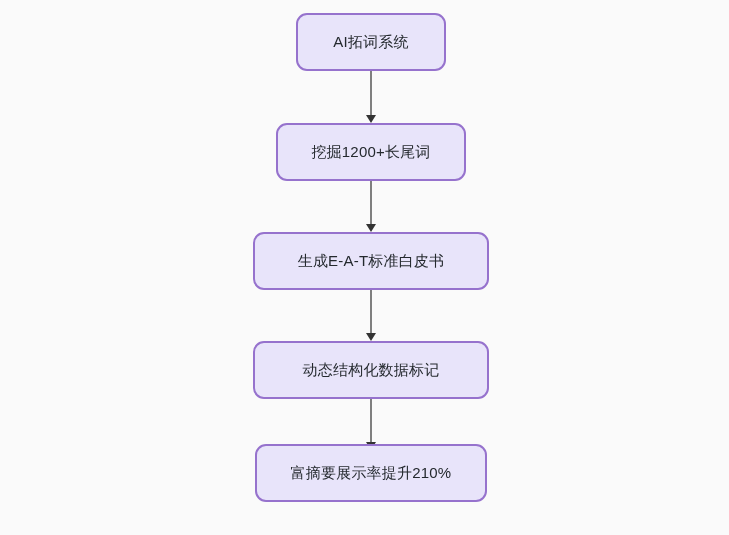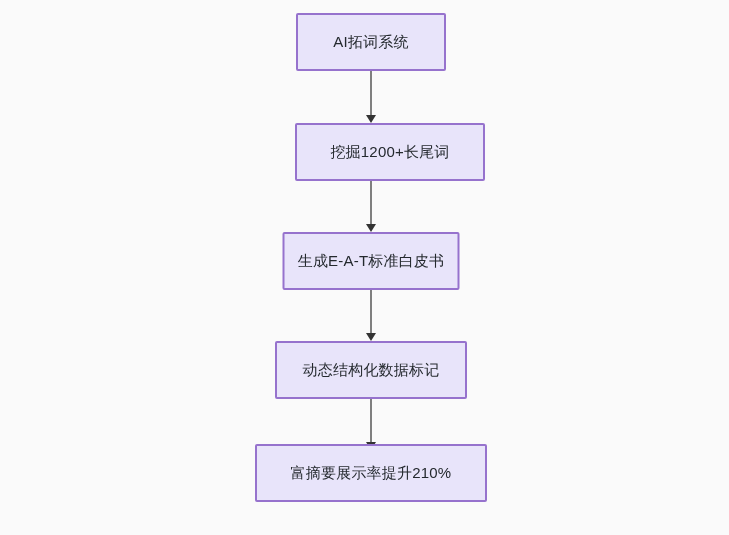--- a/index.html
+++ b/index.html
@@ -16,21 +16,21 @@
   #flowchart {
     position: relative;
     width: 729px;
     height: 535px;
   }
   .node {
     position: absolute;
     box-sizing: border-box;
     background: #e8e4fa;
     border: 2px solid #9672cd;
-    border-radius: 2px;
+    border-radius: 11px;
     display: flex;
     align-items: center;
     justify-content: center;
     transform: translateX(-50%);
   }
   .node-label {
     font-size: 15px;
     color: #24292e;
     line-height: 1.2;
     letter-spacing: 0.2px;
@@ -81,29 +81,29 @@
   </div>
   <div class="edge" style="left: 371px; top: 399px; height: 51px;">
     <div class="edge-line" style="height: 43px;"></div>
     <div class="edge-arrow"></div>
   </div>
 
   <div class="node" style="left: 371px; top: 13px; width: 150px; height: 58px;">
     <span class="node-label">AI拓词系统</span>
   </div>
 
-  <div class="node" style="left: 390px; top: 123px; width: 190px; height: 58px; justify-content: center;">
+  <div class="node" style="left: 371px; top: 123px; width: 190px; height: 58px; justify-content: center;">
     <span class="node-label">挖掘1200+长尾词</span>
   </div>
 
-  <div class="node" style="left: 371px; top: 232px; width: 177px; height: 58px;">
+  <div class="node" style="left: 371px; top: 232px; width: 236px; height: 58px;">
     <span class="node-label">生成E-A-T标准白皮书</span>
   </div>
 
-  <div class="node" style="left: 371px; top: 341px; width: 192px; height: 58px; align-items: center;">
+  <div class="node" style="left: 371px; top: 341px; width: 236px; height: 58px; align-items: center;">
     <span class="node-label">动态结构化数据标记</span>
   </div>
 
   <div class="node" style="left: 371px; top: 444px; width: 232px; height: 58px;">
     <span class="node-label">富摘要展示率提升210%</span>
   </div>
 
 </div>
 
 </body></html>

